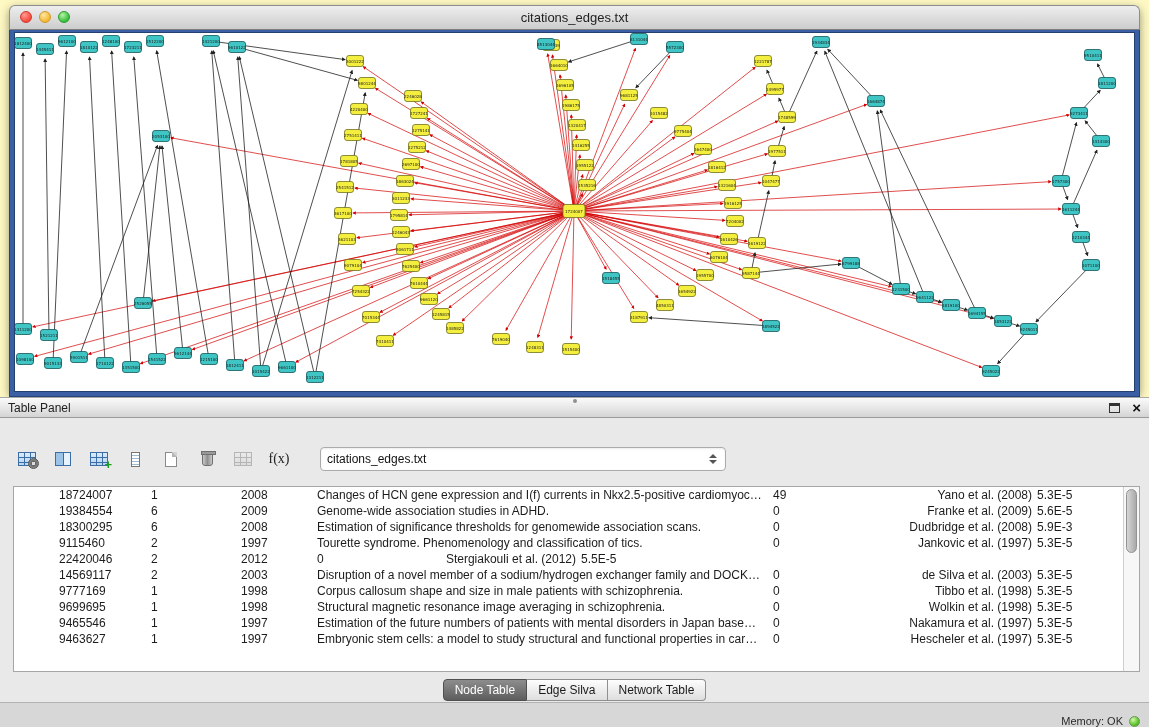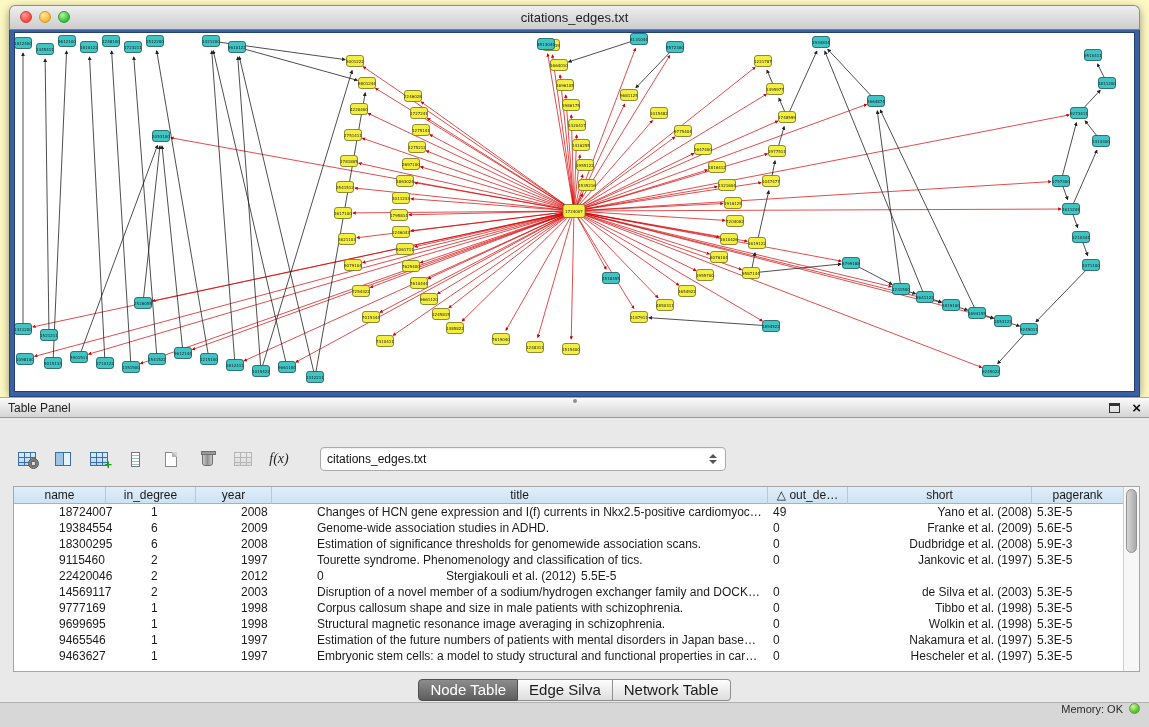--- a/index.html
+++ b/index.html
@@ -56,21 +56,21 @@
   .ic-trash{width:11px;height:13px;background:linear-gradient(90deg,#c9c9c9,#8f8f8f,#c9c9c9);
     border:1px solid #6f6f6f;border-radius:2px 2px 3px 3px;position:relative;box-sizing:border-box;}
   .ic-trash::before{content:"";position:absolute;left:-2px;top:-3px;width:13px;height:2px;
     background:#9a9a9a;border:1px solid #6f6f6f;}
   .ic-grid.gray{border-color:#9a9a9a;background:linear-gradient(#ececec,#d7d7d7);opacity:.65;}
   .ic-grid.gray::before{background:
     linear-gradient(#9a9a9a,#9a9a9a) 0 4px/100% 1px no-repeat,
     linear-gradient(#9a9a9a,#9a9a9a) 0 9px/100% 1px no-repeat,
     linear-gradient(#9a9a9a,#9a9a9a) 5px 0/1px 100% no-repeat,
     linear-gradient(#9a9a9a,#9a9a9a) 11px 0/1px 100% no-repeat;}
-  .ic-fx{font-family:"Liberation Serif",serif;font-style:italic;font-size:14px;color:#222;}
+  .ic-fx{font-family:"Liberation Serif",serif;font-size:14px;color:#222;}
 
   .dropdown{margin-left:18px;width:392px;height:22px;background:#fff;border:1px solid #ababab;
     border-radius:4px;display:flex;align-items:center;padding:0 6px;font-size:12px;color:#111;
     box-shadow:inset 0 1px 2px rgba(0,0,0,.08);}
   .combo-arrows{margin-left:auto;display:flex;flex-direction:column;gap:2px;padding-right:2px;}
   .combo-arrows i{display:block;width:0;height:0;border-left:4px solid transparent;border-right:4px solid transparent;}
   .combo-arrows .up{border-bottom:4px solid #555;}
   .combo-arrows .down{border-top:4px solid #555;}
 
   
@@ -86,29 +86,29 @@
     overflow:hidden;white-space:nowrap;}
   .c0{width:92px;}.c1{width:90px;}.c2{width:76px;}.c3{flex:1;}.c4{width:80px;}
   .c5{width:184px;}.c6{width:92px;}
   .td.c5{text-align:right;padding-left:0;}
   .vscroll{position:absolute;right:0;top:0;bottom:0;width:15px;background:#f7f7f7;border-left:1px solid #cfcfcf;}
   .vthumb{position:absolute;left:2px;right:2px;top:2px;height:62px;border-radius:6px;
     background:linear-gradient(90deg,#d6d6d6,#a9a9a9);border:1px solid #929292;}
 
   
   .tabs{display:flex;justify-content:center;margin-top:7px;}
-  .tab{height:20px;line-height:20px;padding:0 11px;font-size:15px;color:#1b1b1b;
+  .tab{height:20px;line-height:20px;padding:0 11px;font-size:12px;color:#1b1b1b;
     border:1px solid #8f8f8f;border-left:none;background:linear-gradient(#fdfdfd,#dedede);}
   .tab:first-child{border-left:1px solid #8f8f8f;border-radius:4px 0 0 4px;}
   .tab:last-child{border-radius:0 4px 4px 0;}
   .tab.selected{background:linear-gradient(#8d8d8d,#5d5d5d);color:#fff;border-color:#4f4f4f;}
 
   
   .status-bar{position:absolute;left:0;right:0;bottom:0;height:24px;background:#d7d7d7;
-    border-top:1px solid #b2b2b2;display:flex;justify-content:flex-end;align-items:flex-start;
+    border-top:1px solid #b2b2b2;display:flex;justify-content:flex-end;align-items:flex-end;
     gap:6px;padding-right:9px;font-size:11px;color:#2a2a2a;}
   .mem-dot{width:11px;height:11px;border-radius:50%;border:1px solid #67975a;box-sizing:border-box;
     background:radial-gradient(circle at 35% 30%,#d7f7a8,#5cc62d 60%,#3d9c12);}
 </style>
 </head>
 <body>
 
 <div class="desktop">
 
   <div class="graph-window">
@@ -532,29 +532,20 @@
         <div class="dropdown">
           <span>citations_edges.txt</span>
           <span class="combo-arrows">
             <i class="up"></i>
               <i class="down"></i>
           </span>
         </div>
       </div>
 
       <div class="table">
-        <div class="thead" id="thead">
-            <div class="th c0">name</div>
-            <div class="th c1">in_degree</div>
-            <div class="th c2">year</div>
-            <div class="th c3">title</div>
-            <div class="th c4">△ out_de…</div>
-            <div class="th c5">short</div>
-            <div class="th c6">pagerank</div>
-          </div>
         <div class="tbody" id="tbody">
             <div class="tr">
               <div class="td c0">18724007</div>
               <div class="td c1">1</div>
               <div class="td c2">2008</div>
               <div class="td c3">Changes of HCN gene expression and I(f) currents in Nkx2.5-positive cardiomyoc…</div>
               <div class="td c4">49</div>
               <div class="td c5">Yano et al. (2008)</div>
               <div class="td c6">5.3E-5</div>
             </div>

